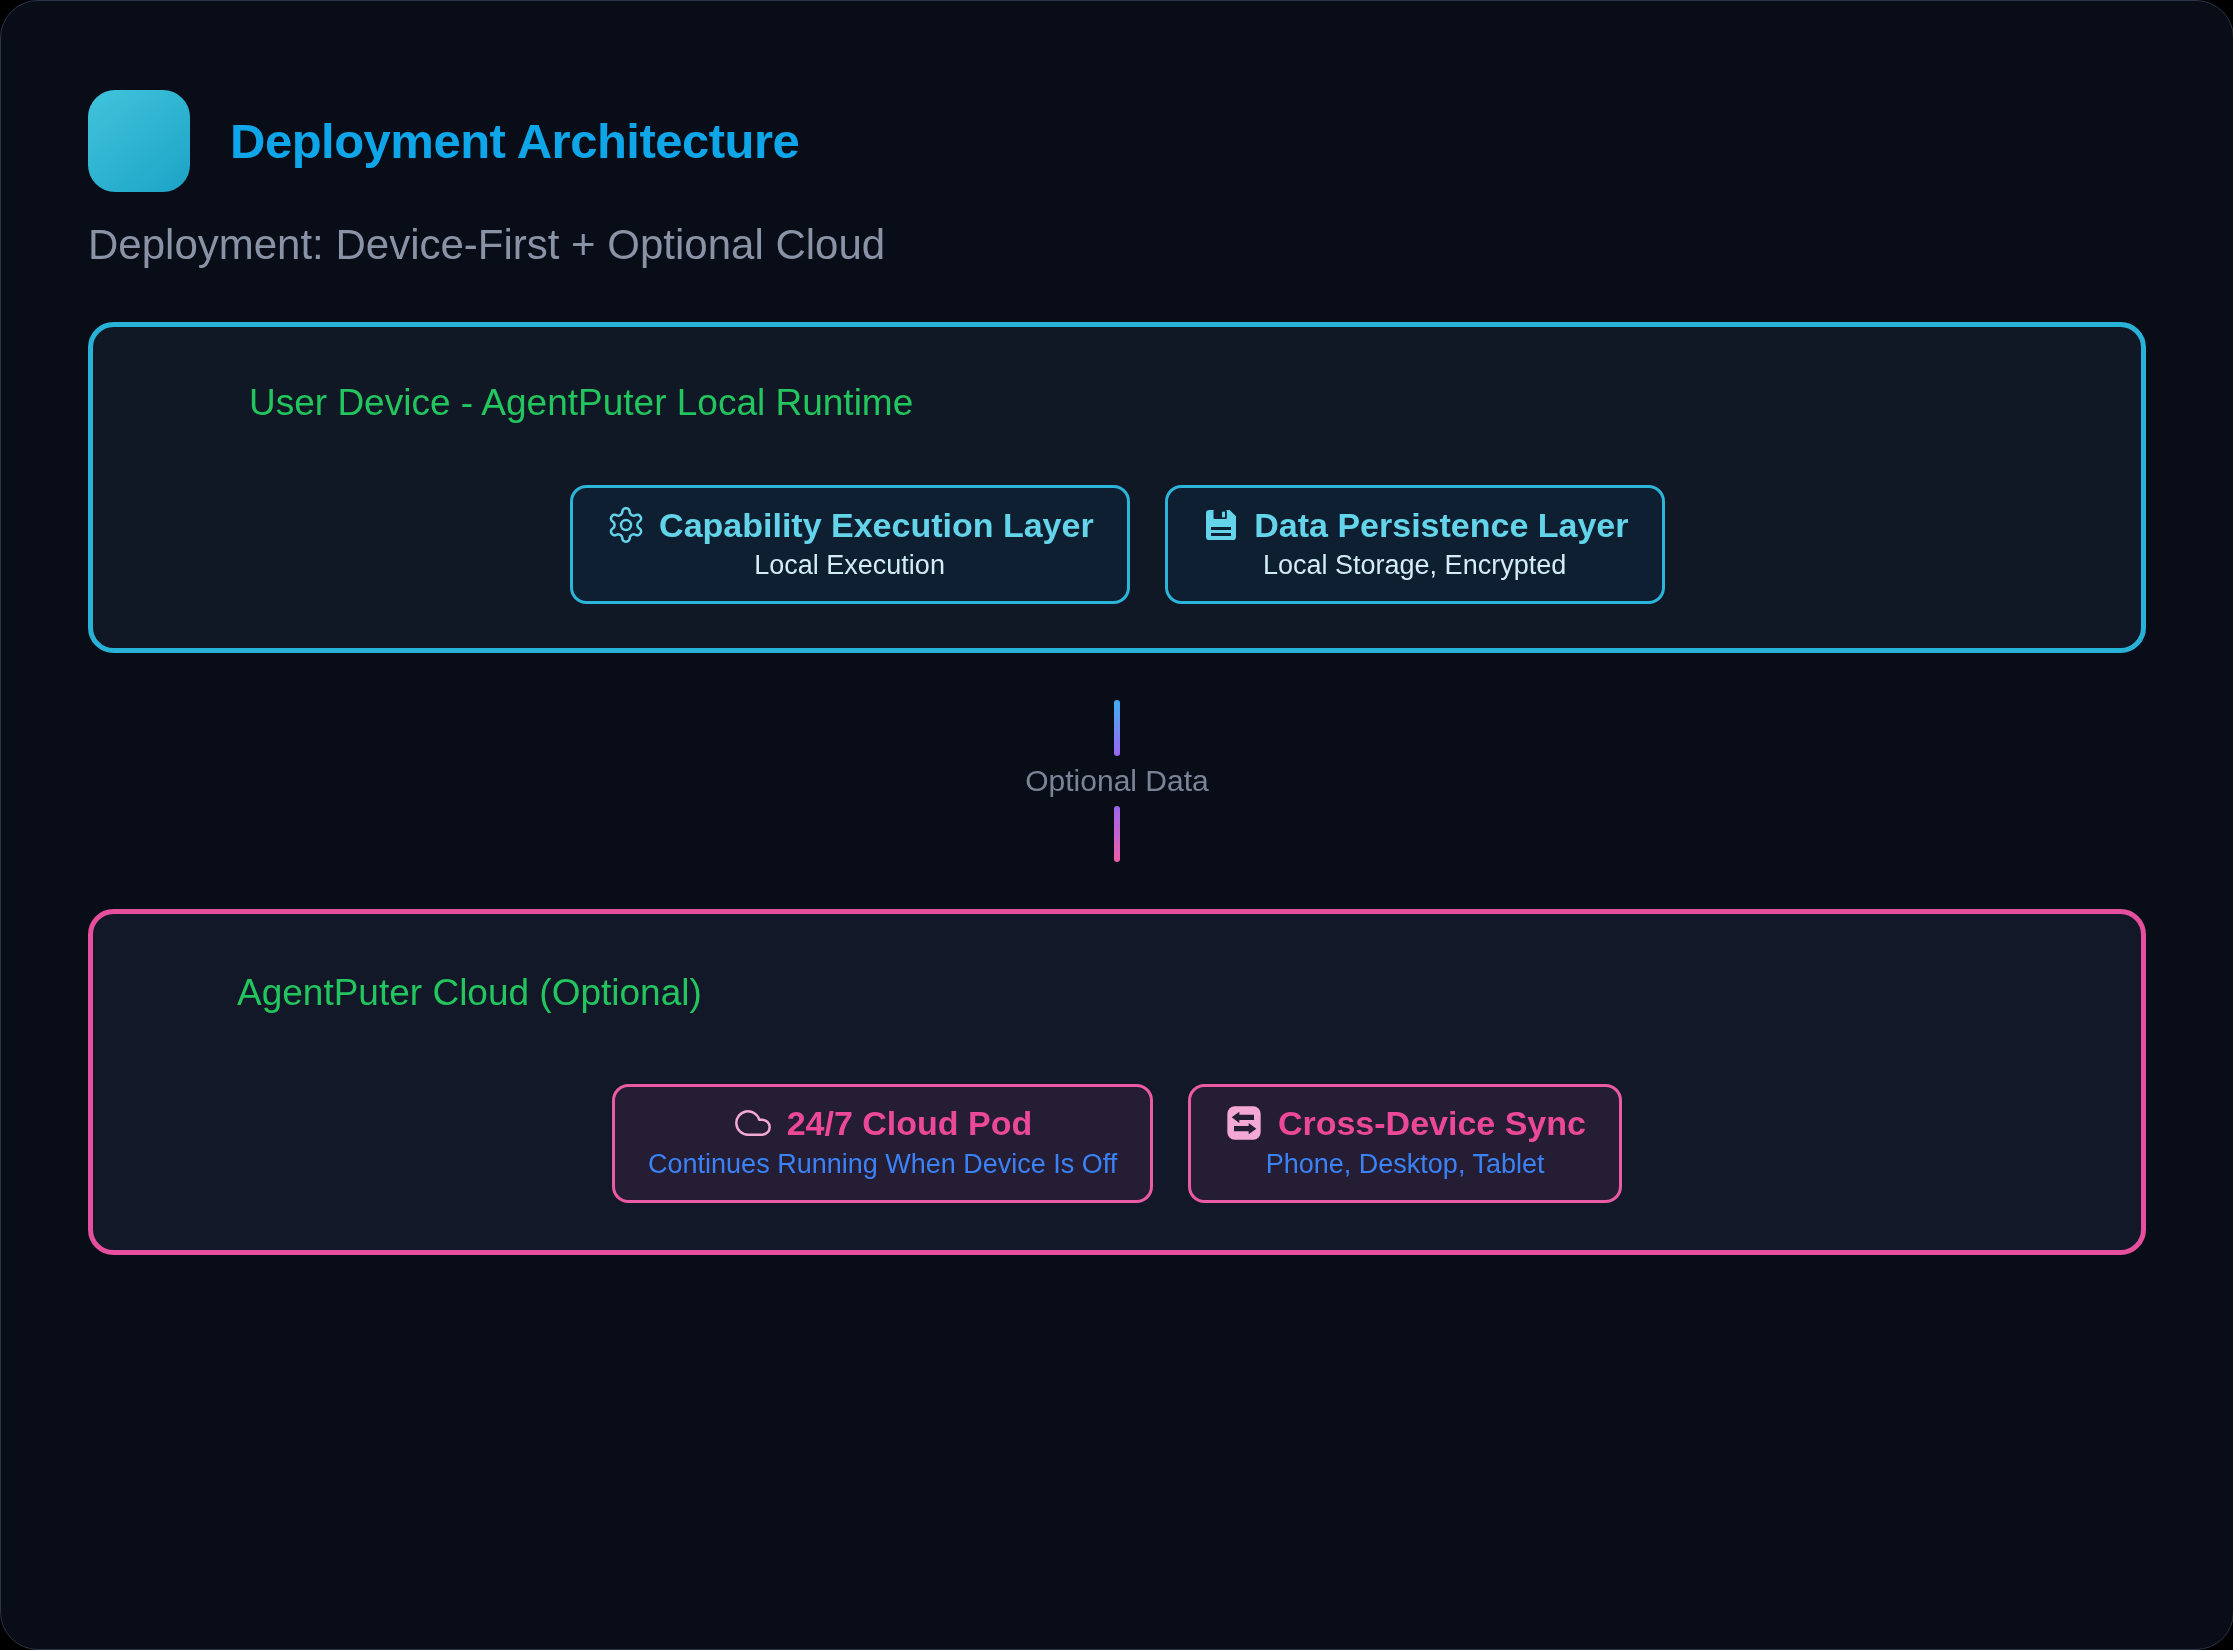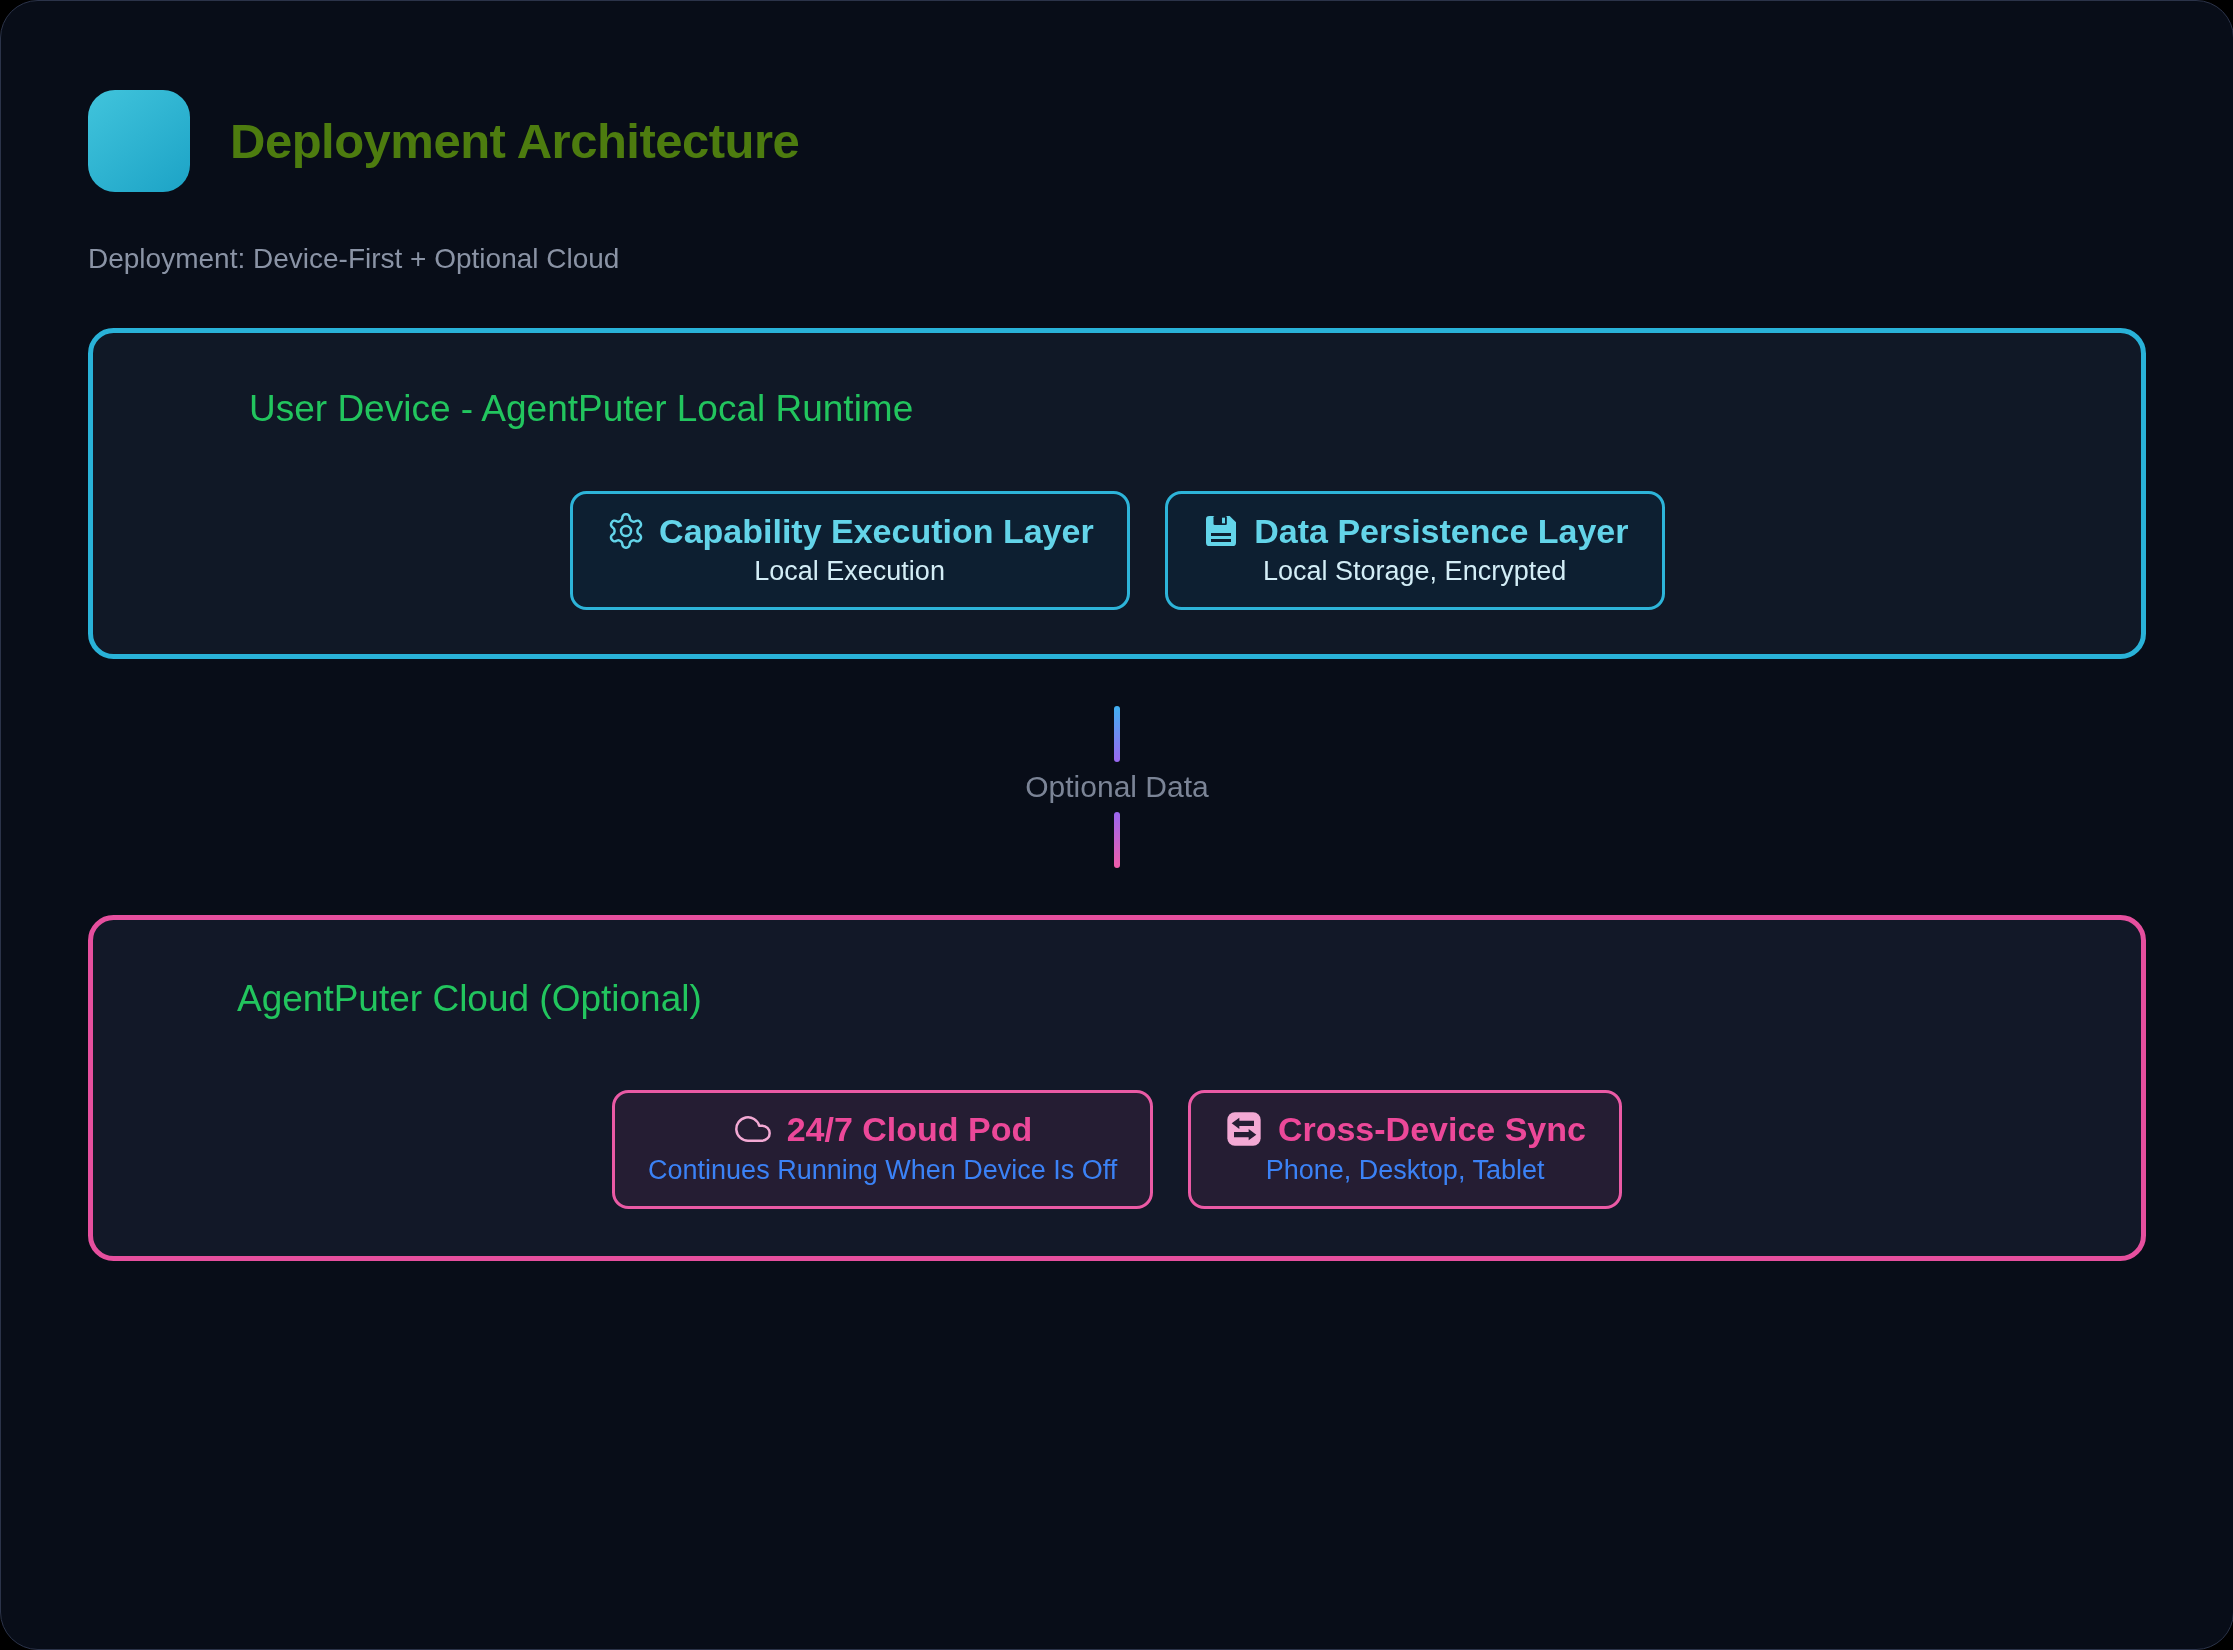--- a/index.html
+++ b/index.html
@@ -18,23 +18,23 @@
   .content { padding: 89px 87px 0; }
 
   
   .header { display: flex; align-items: center; gap: 40px; }
   .logo {
     width: 102px; height: 102px; border-radius: 27px;
     background: linear-gradient(140deg, #41c4dc 0%, #1ca3c6 100%);
     flex: 0 0 auto;
   }
   .page-title {
-    font-size: 49px; font-weight: 800; color: #4d7c0f; letter-spacing: -0.5px;
+    font-size: 49px; font-weight: 800; color: #0ea5e9; letter-spacing: -0.5px;
   }
-  .subtitle { margin-top: 51px; font-size: 28px; color: #8a93a5; }
+  .subtitle { margin-top: 29px; font-size: 42px; color: #8a93a5; }
 
   
   .group-box { border-radius: 25.5px; }
   .device-box {
     margin-top: 53px;
     border: 5.5px solid #29b2d8;
     background: #101826;
     padding: 53px 0 44px;
   }
   .cloud-box {

